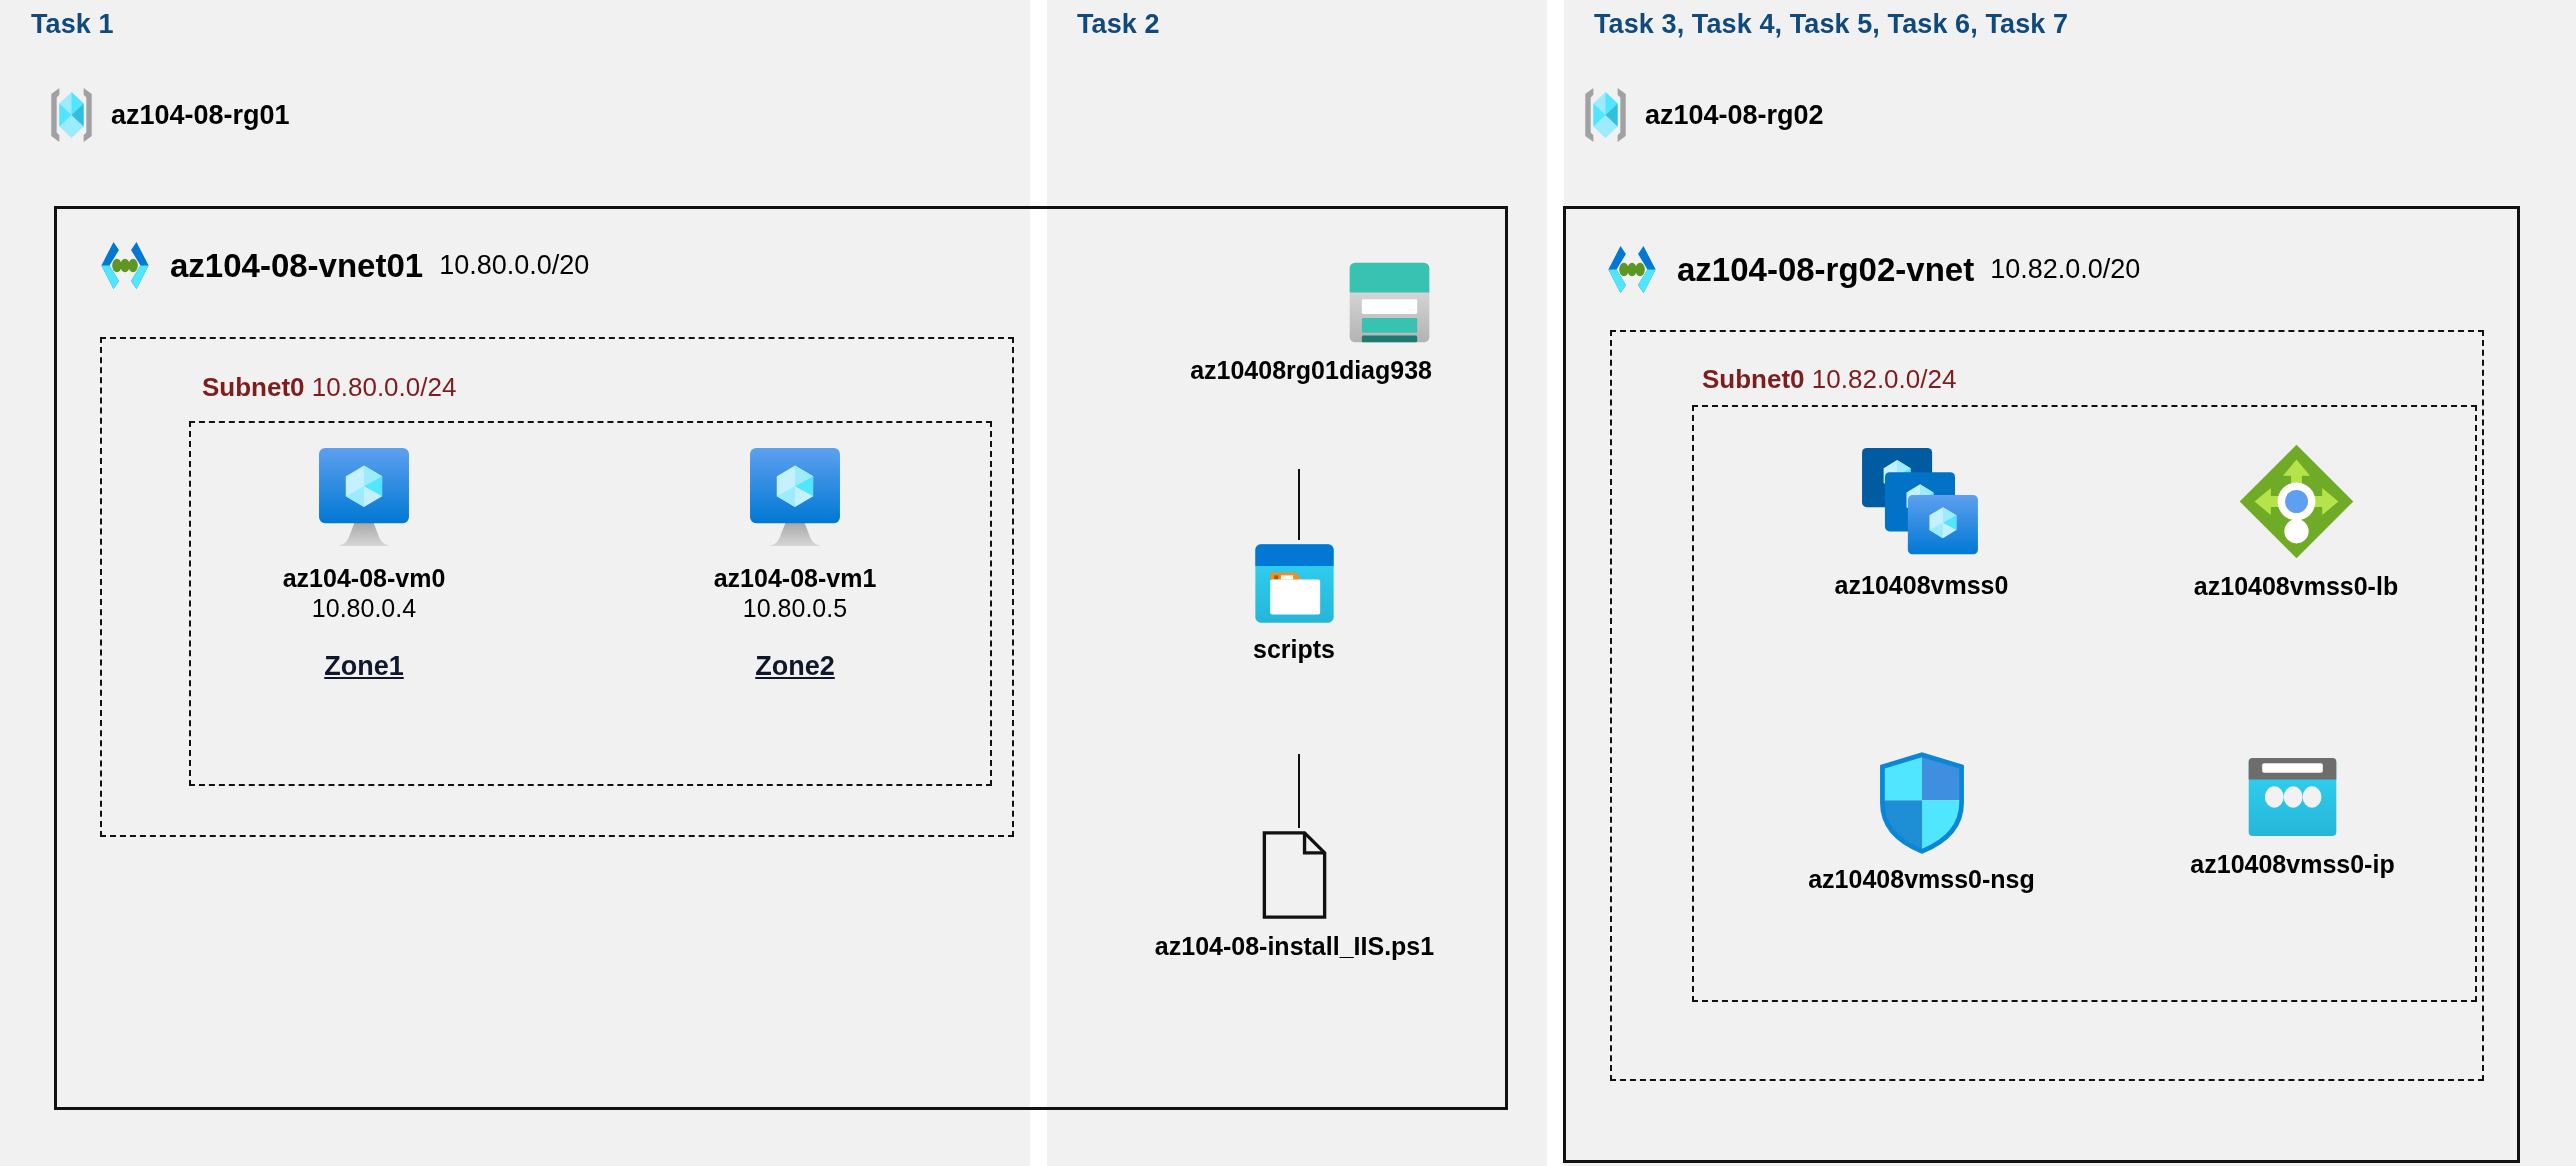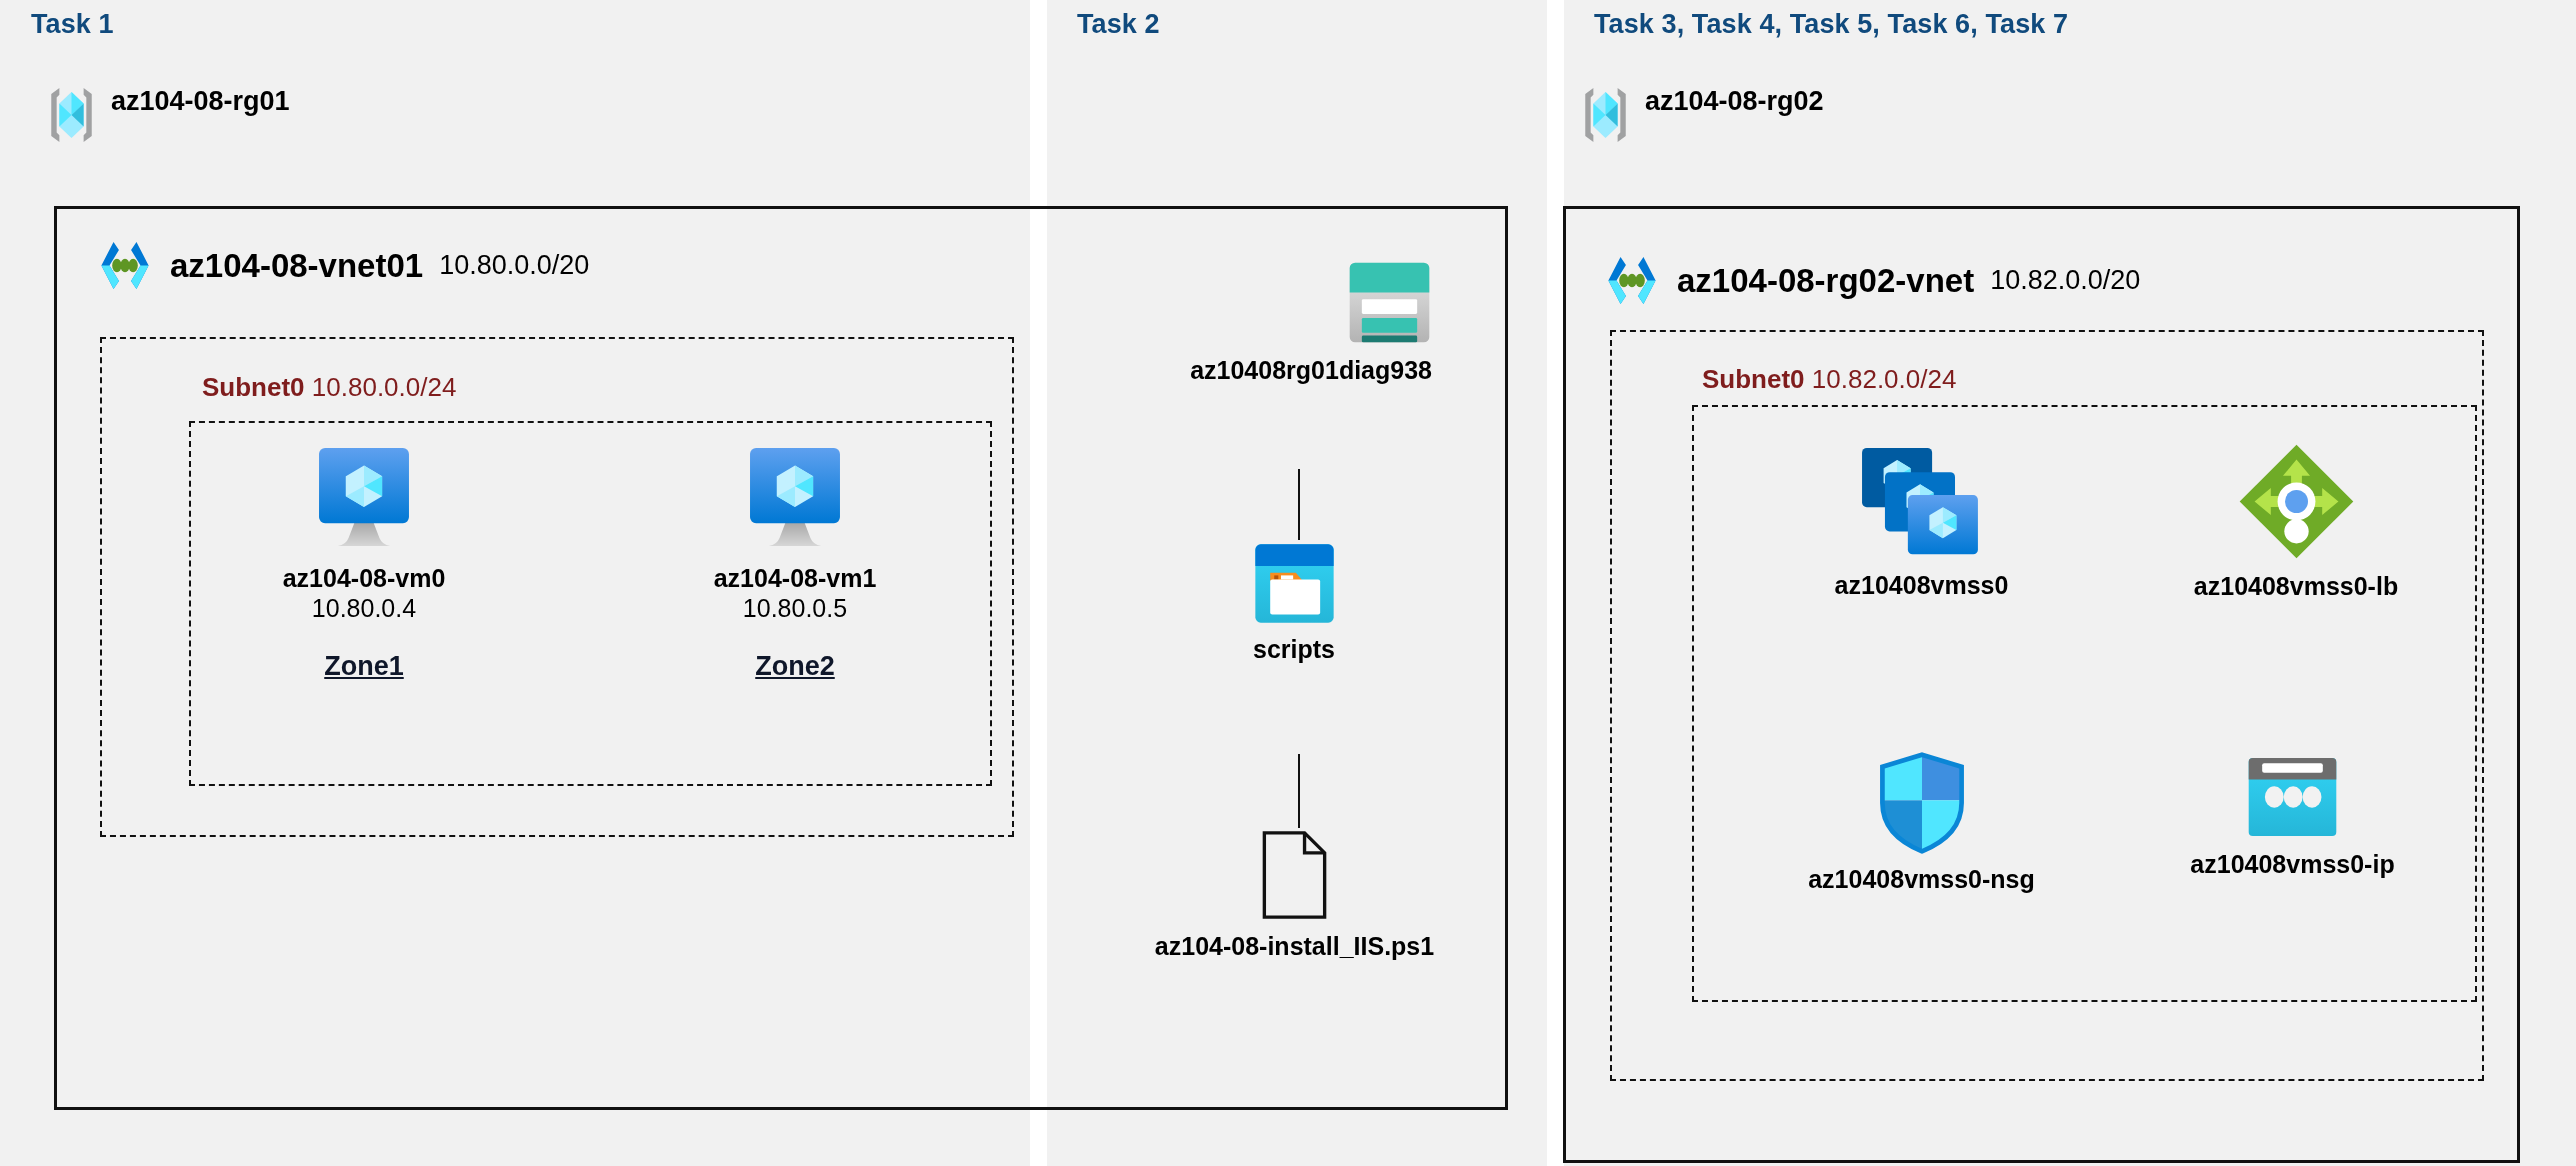--- a/index.html
+++ b/index.html
@@ -13,34 +13,34 @@
   #panel-task3{left:1564px;top:0px;width:1012px;height:1166px;}
 
   
   .task-label{position:absolute;color:#104a7d;font-weight:bold;font-size:27px;
               letter-spacing:0.1px;white-space:nowrap;}
   #task1-label{left:31px;top:9.4px;}
   #task2-label{left:1077px;top:9.4px;}
   #task3-label{left:1594px;top:9.4px;}
 
   
-  .rg-row{position:absolute;display:flex;gap:15px;}
+  .rg-row{position:absolute;display:flex;align-items:center;gap:15px;}
   #rg01-row{left:47px;top:86px;}
   #rg02-row{left:1581px;top:86px;}
   .rg-name{font-size:27px;font-weight:bold;color:#000;white-space:nowrap;}
 
   
   .vnet-box{position:absolute;border:3.4px solid #111;background:transparent;}
   #vnet01-box{left:54px;top:206px;width:1448px;height:898px;}
   #vnet02-box{left:1563px;top:206px;width:951px;height:951px;}
 
   
   .vnet-row{position:absolute;display:flex;align-items:center;gap:16px;}
   #vnet01-row{left:96px;top:239px;}
-  #vnet02-row{left:1603px;top:254px;}
+  #vnet02-row{left:1603px;top:243px;}
   .vnet-name{font-size:33px;font-weight:bold;color:#000;white-space:nowrap;}
   .cidr{font-size:27px;font-weight:normal;color:#000;white-space:nowrap;}
 
   
   .dashed{position:absolute;border:2.7px dashed #111;background:transparent;}
   #subnet0-box{left:100px;top:337px;width:910px;height:496px;}
   #vmpair-box{left:189px;top:421px;width:799px;height:361px;}
   #subnet0b-box{left:1610px;top:330px;width:870px;height:747px;}
   #vmss-box{left:1692px;top:405px;width:781px;height:593px;}
 

